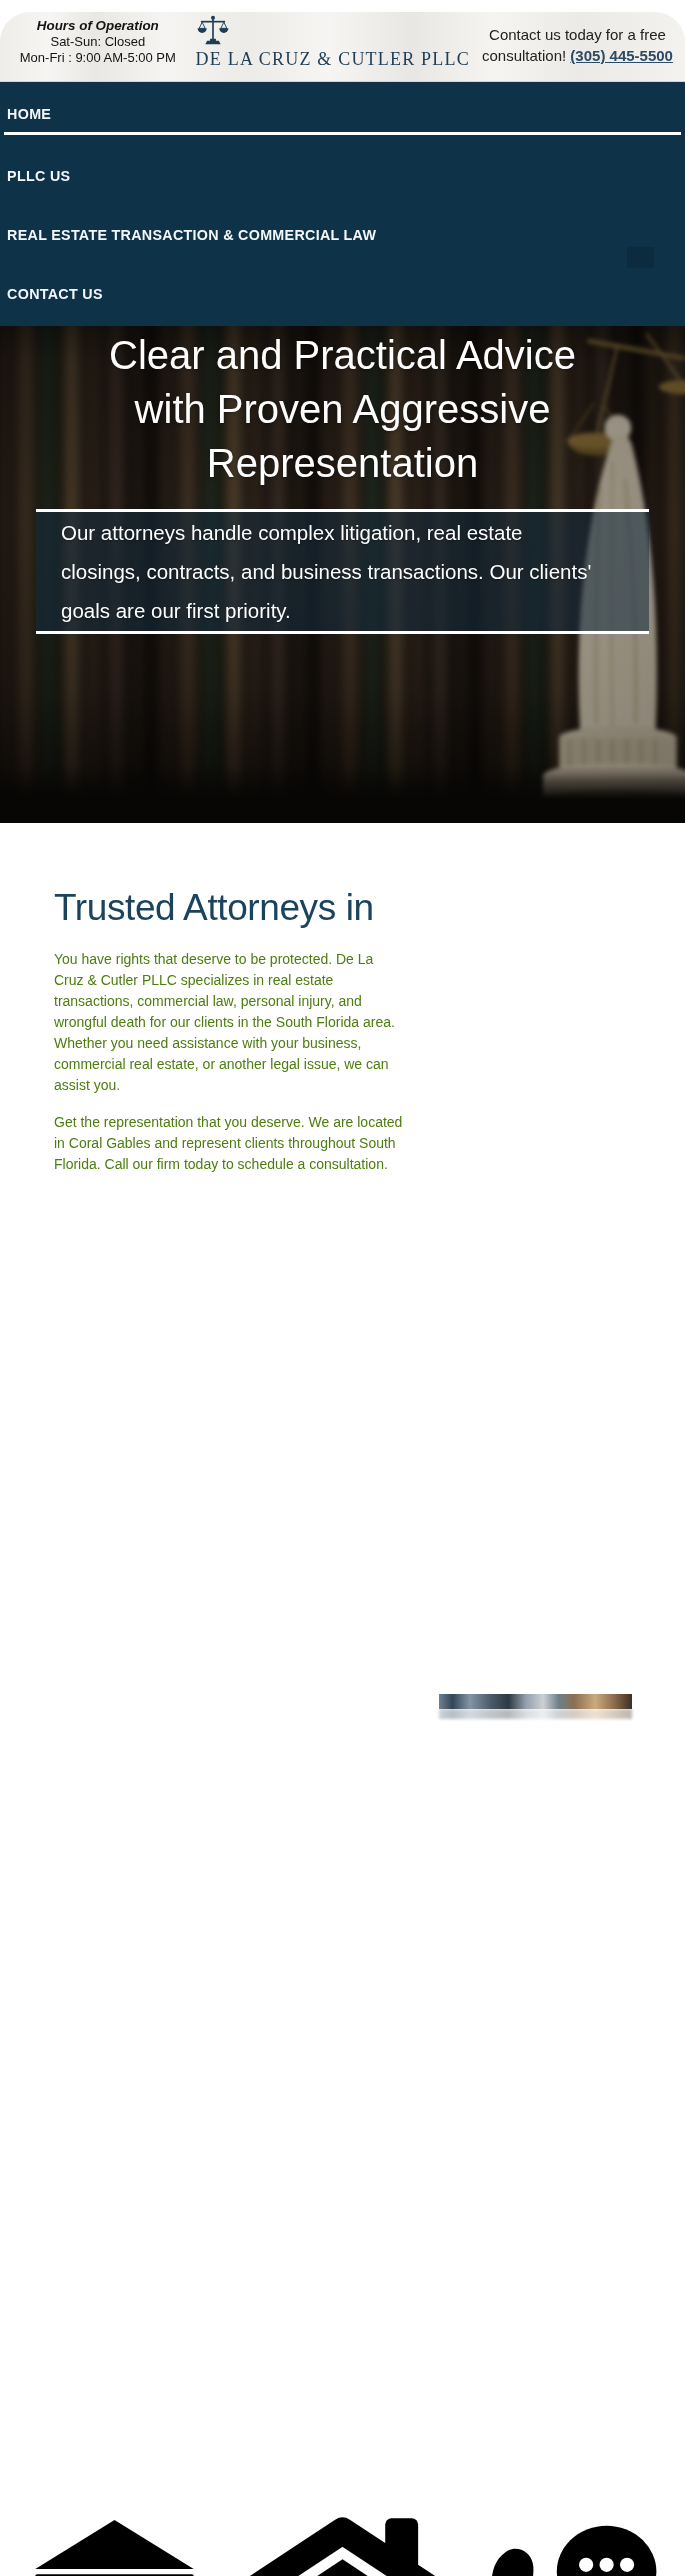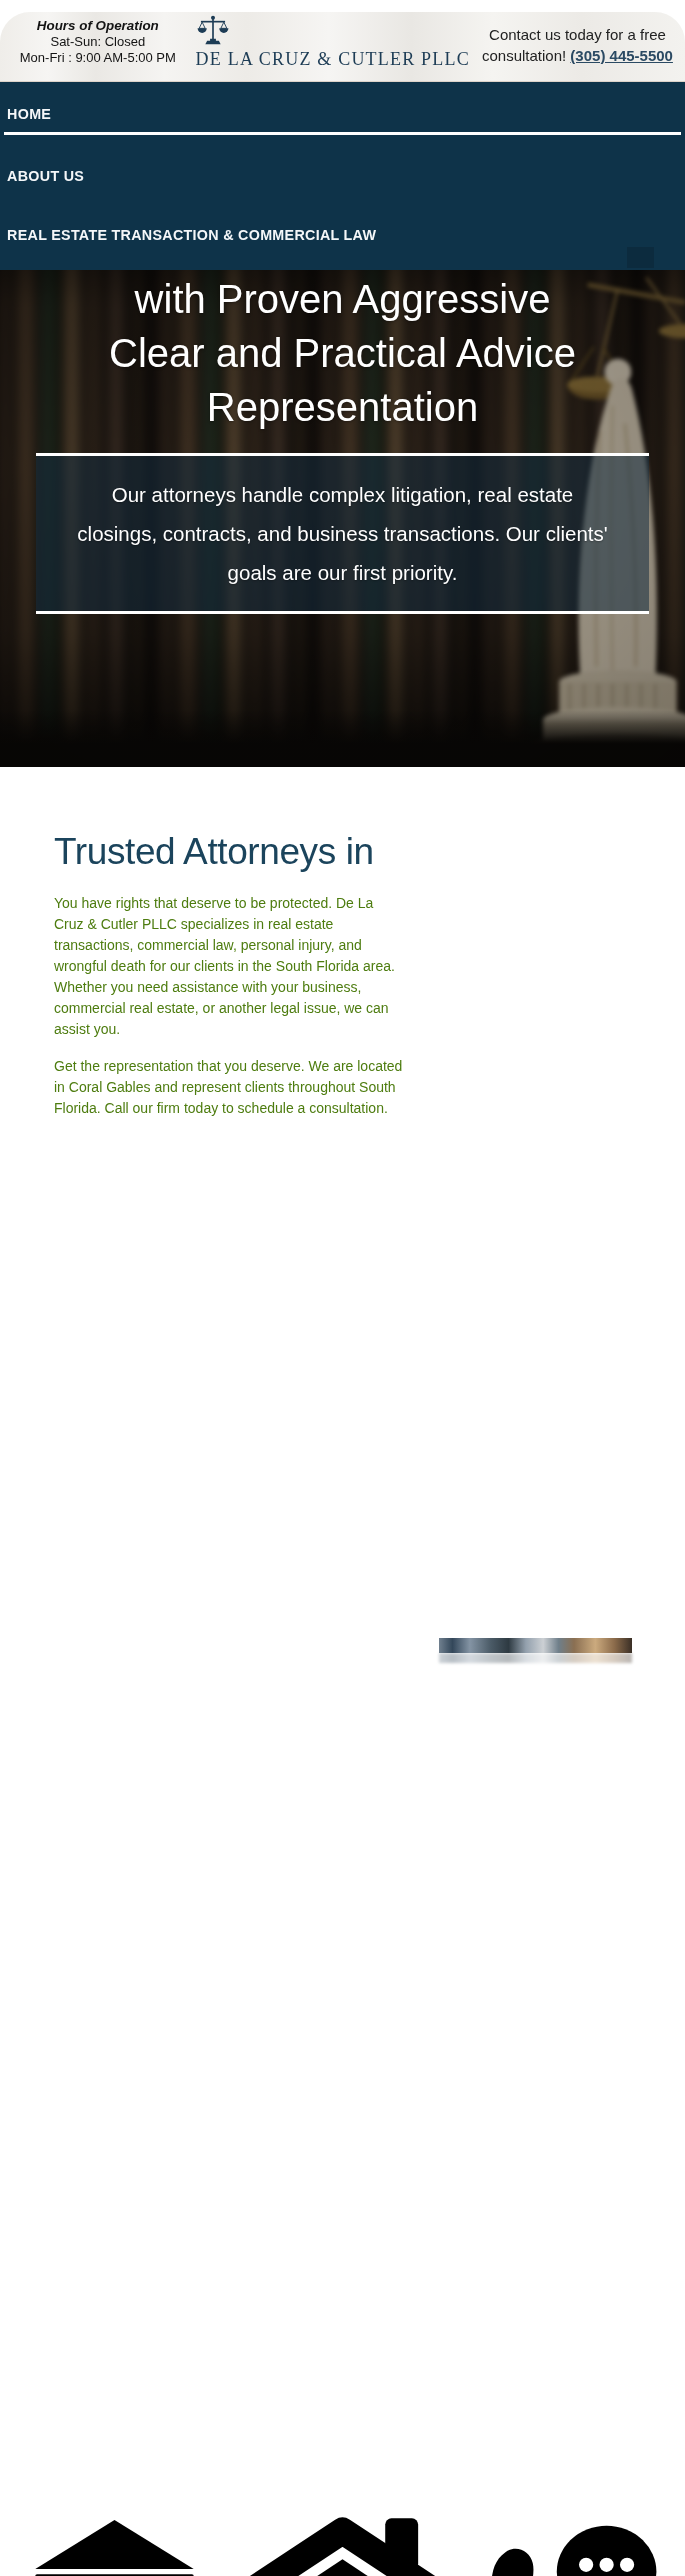--- a/index.html
+++ b/index.html
@@ -22,21 +22,21 @@
   .hours .hours-title { font-weight:bold; font-style:italic; font-size:13.4px; }
   .brand { flex:1; display:flex; flex-direction:column; padding-top:2.7px; }
   .brand-name {
     font-family:"Liberation Serif", serif; color:#1d3c55; font-size:18px;
     letter-spacing:1.2px; margin-top:1.8px; white-space:nowrap;
   }
   .contact { width:232px; padding-top:13.4px; text-align:center; color:#222222; font-size:15px; line-height:20.5px; }
   .phone-link { color:#2b4a63; font-weight:bold; text-decoration:underline; white-space:nowrap; cursor:pointer; }
 
   
-  .main-nav { position:relative; height:188px; background:#0e3349; padding-top:14.3px; }
+  .main-nav { position:relative; height:244px; background:#0e3349; padding-top:14.3px; }
   .main-nav ul { list-style:none; }
   .main-nav li { margin-bottom:23px; }
   .main-nav a {
     display:block; padding:0 7.1px; line-height:36px; color:#f4f7f9;
     font-size:14.3px; font-weight:bold; letter-spacing:0.3px; text-decoration:none; cursor:pointer;
     white-space:nowrap;
   }
   .active-rule { height:2.7px; background:#ffffff; margin:0 3.6px; }
   .nav-dropdown-indicator {
     position:absolute; top:165px; right:31px; width:27px; height:21.4px;
@@ -67,22 +67,22 @@
     position:absolute; inset:0;
     background:radial-gradient(ellipse at 45% 42%, rgba(0,0,0,.18), rgba(0,0,0,.4));
   }
   .hero-content { position:relative; z-index:2; }
   .hero-heading {
     padding-top:1.8px; text-align:center; color:#ffffff; font-weight:400;
     font-size:40px; line-height:54px; text-shadow:0 0.9px 2.7px rgba(0,0,0,.35);
   }
   .hero-quote {
     margin:19.6px 36px 0; border-top:3.6px solid #ffffff; border-bottom:3.6px solid #ffffff;
-    background:rgba(21,46,64,.55); padding:19px 25px;
-    text-align:center; color:#ffffff; font-size:20.5px; line-height:39px;
+    background:rgba(21,46,64,.55); padding:1px 25px;
+    text-align:left; color:#ffffff; font-size:20.5px; line-height:39px;
     text-shadow:0 0.9px 1.8px rgba(0,0,0,.3);
   }
 
   
   .intro { position:relative; background:#ffffff; height:1764px; }
   .intro-heading {
     padding:64px 0 0 54px; color:#1b445c; font-weight:400;
     font-size:37px; line-height:42px; letter-spacing:-0.4px; max-width:375px;
   }
   .intro-copy { padding:19.6px 0 0 54px; width:406px; color:#4d7c0f; font-size:14px; line-height:21px; }
@@ -141,21 +141,21 @@
     </div>
   </header>
 
   <nav class="main-nav">
     <ul>
       <li>
         <a>HOME</a>
         <div class="active-rule"></div>
       </li>
       <li>
-        <a>ABOUT US</a>
+        <a>PLLC US</a>
       </li>
       <li>
         <a>REAL ESTATE TRANSACTION &amp; COMMERCIAL LAW</a>
       </li>
       <li>
         <a>CONTACT US</a>
       </li>
     </ul>
     <div class="nav-dropdown-indicator"></div>
   </nav>
@@ -183,22 +183,22 @@
         <ellipse cx="120" cy="505" rx="84" ry="15" fill="#ddd1b8"></ellipse>
         <rect x="36" y="506" width="168" height="24" fill="#c8bb9f"></rect>
         <ellipse cx="120" cy="533" rx="96" ry="12" fill="#6b5f4c" opacity=".6"></ellipse>
       </svg>
     </div>
     <div class="hero-floor"></div>
     <div class="hero-shade"></div>
 
     <div class="hero-content">
       <h1 class="hero-heading">
+        <div>Clear and Practical Advice</div>
         <div>with Proven Aggressive</div>
-        <div>Clear and Practical Advice</div>
         <div>Representation</div>
       </h1>
       <div class="hero-quote">
         <div>Our attorneys handle complex litigation, real estate</div>
         <div>closings, contracts, and business transactions. Our clients'</div>
         <div>goals are our first priority.</div>
       </div>
     </div>
   </section>
 

